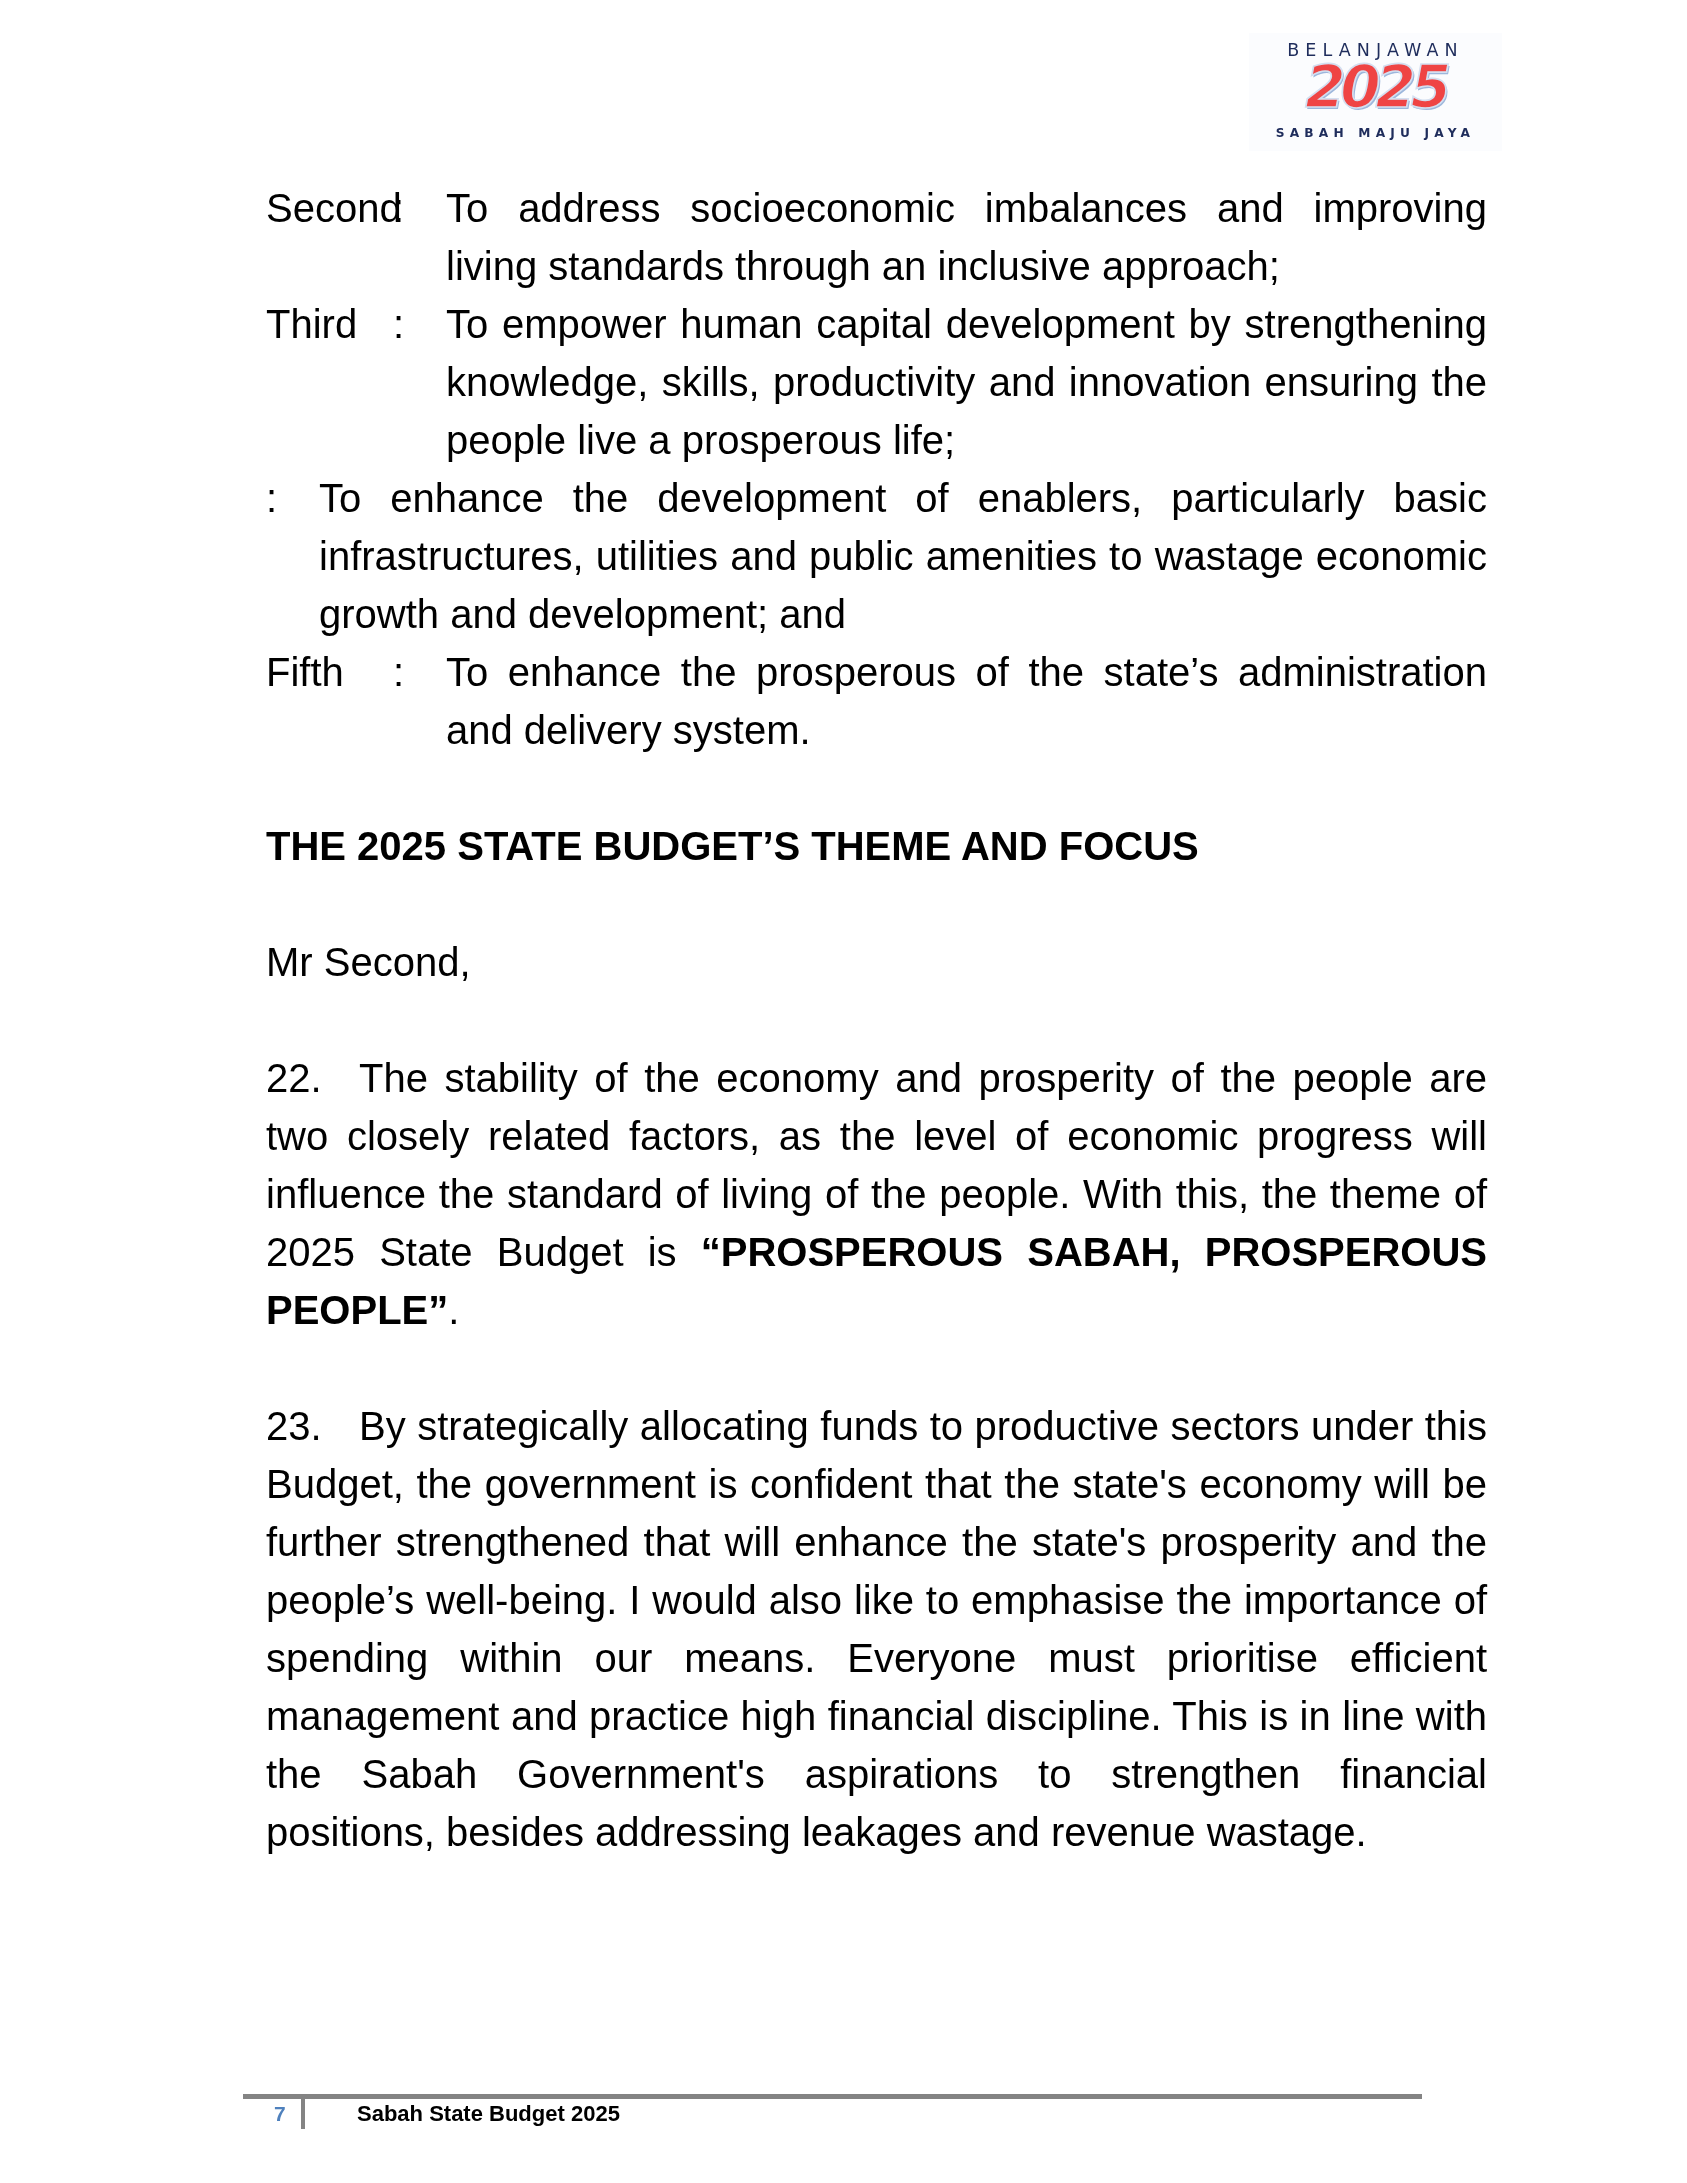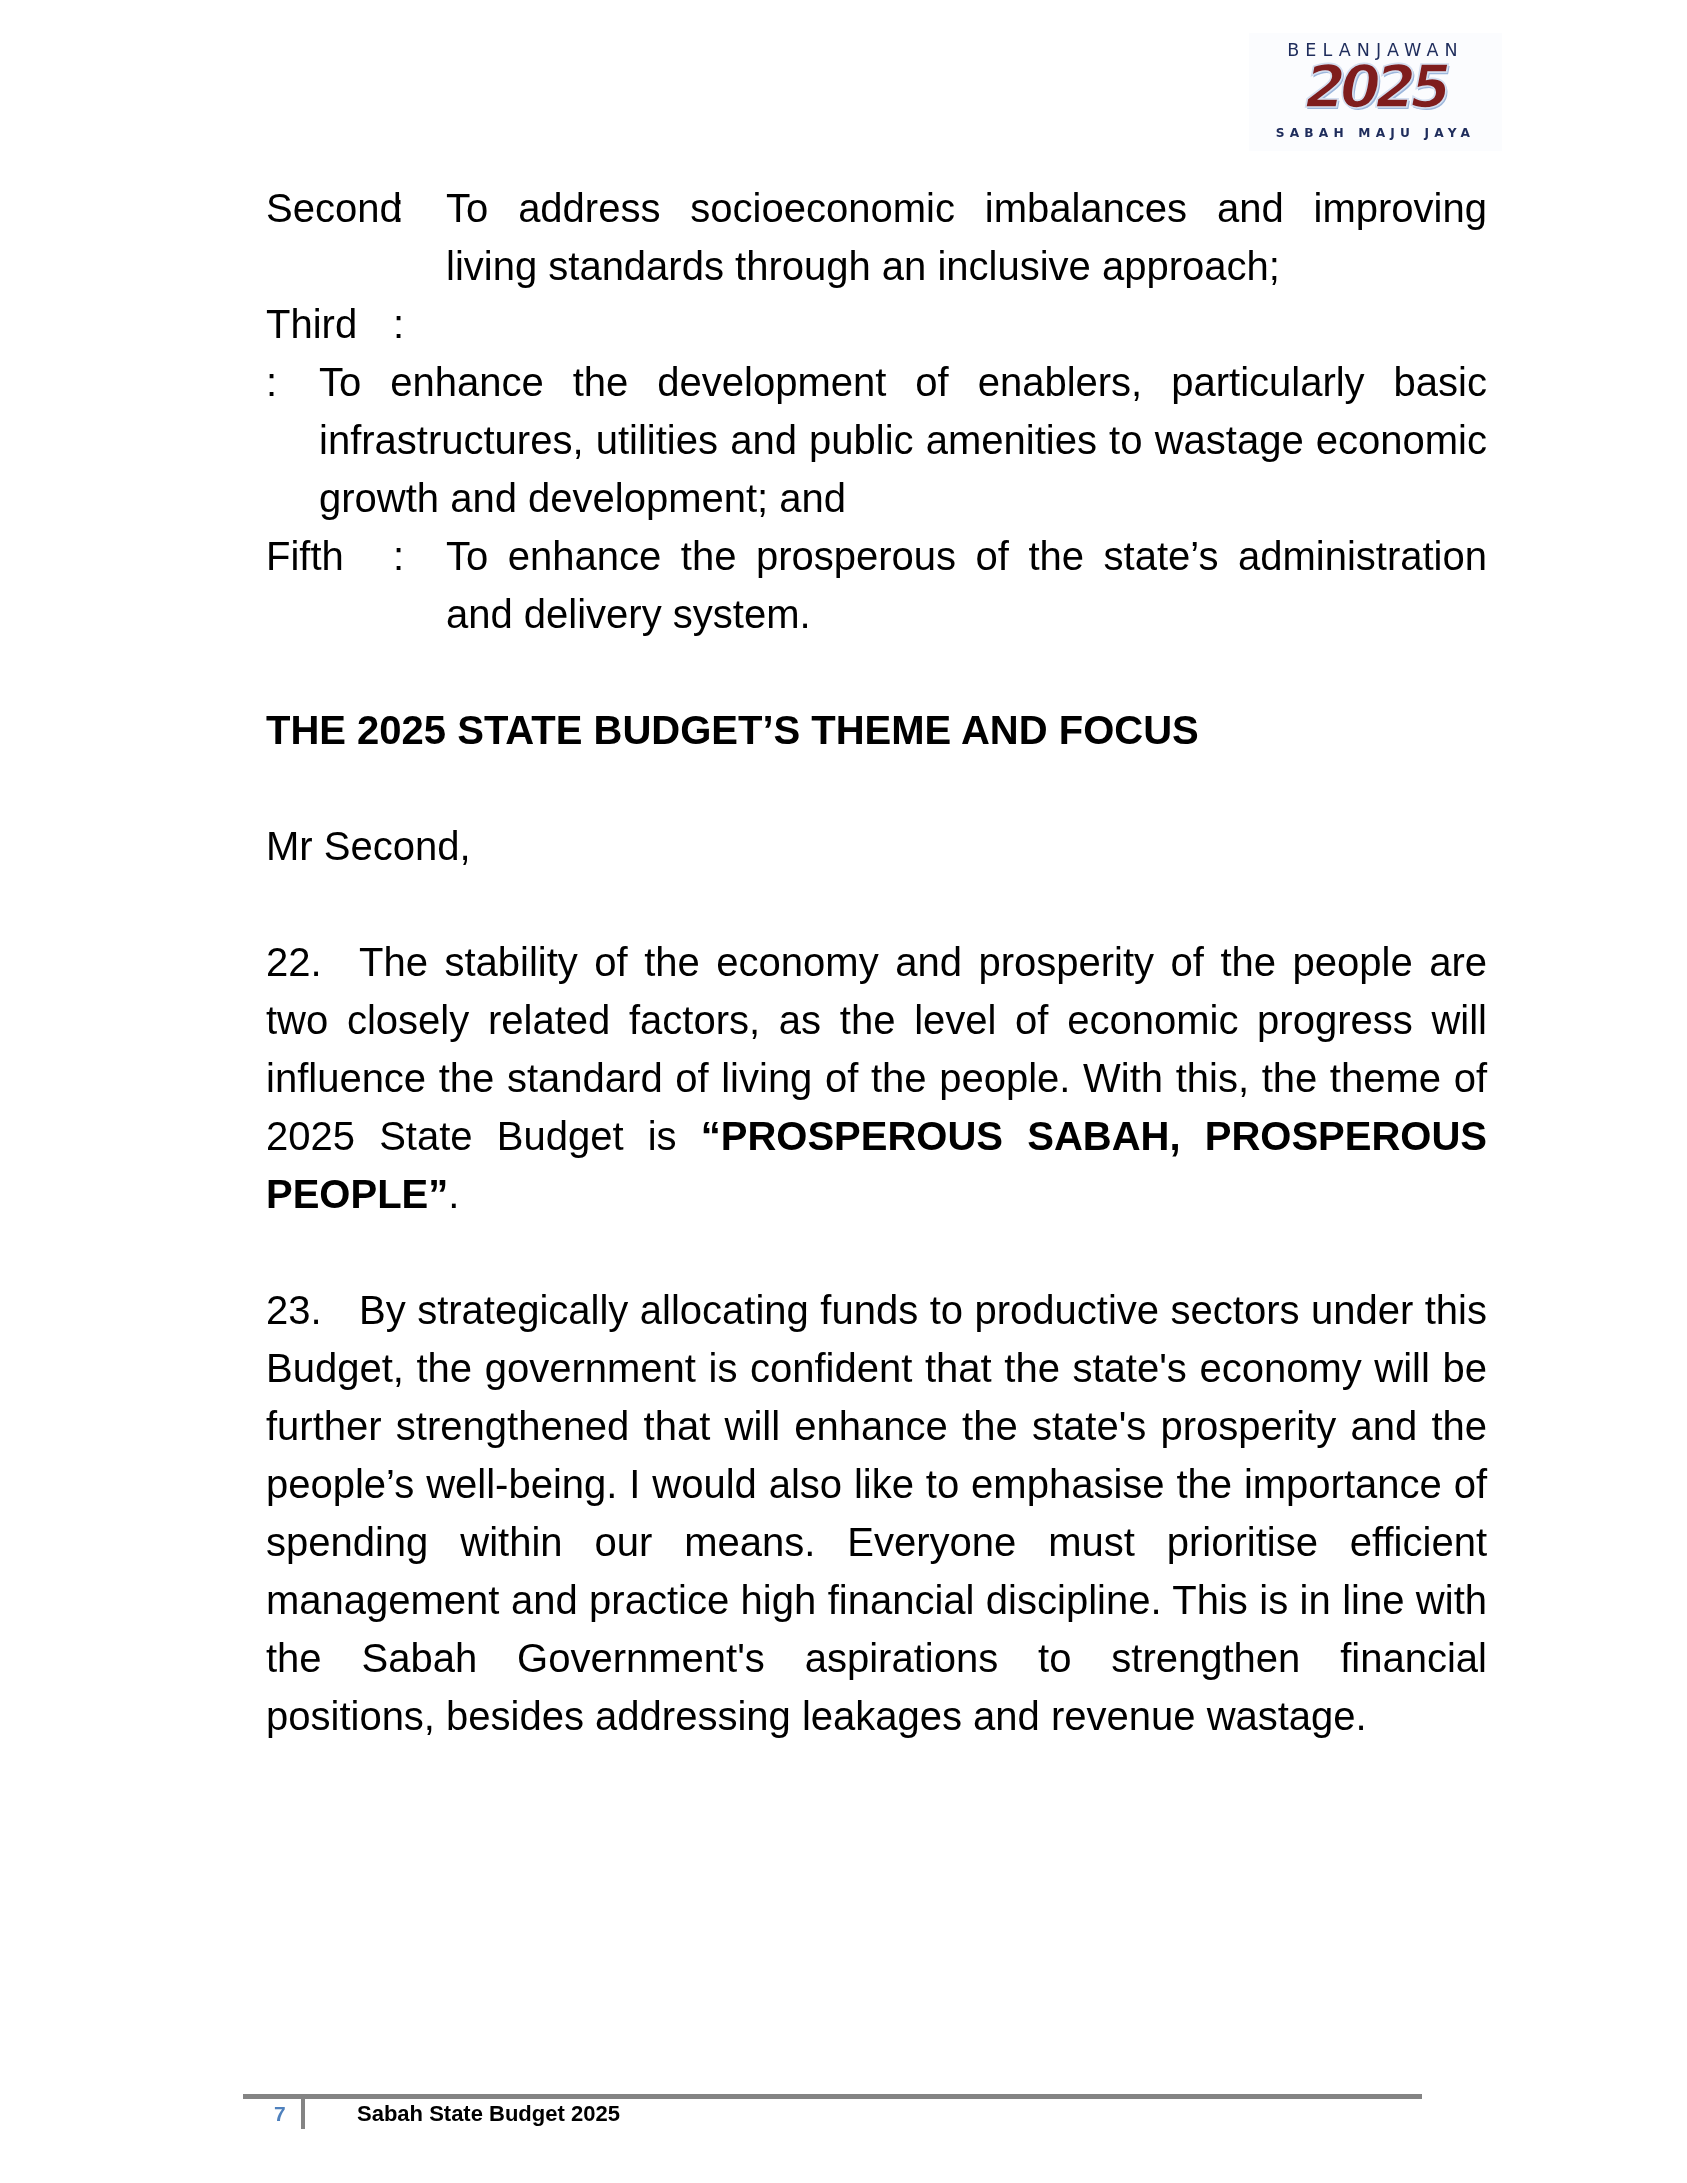--- a/index.html
+++ b/index.html
@@ -4,21 +4,21 @@
 <style>
   html, body { margin:0; padding:0; background:#ffffff; }
   body { width:1687px; height:2184px; position:relative; overflow:hidden;
          font-family:"Liberation Sans", sans-serif; color:#000; }
   .logo { position:absolute; left:1249px; top:33px; width:253px; height:118px;
           background:#fbfcfe; text-align:center; }
   .logo-top { font-family:"DejaVu Sans", sans-serif; font-weight:normal; font-size:17.5px;
               letter-spacing:6.1px; color:#1f2d5c; margin-top:7px; }
   .logo-year { font-family:"DejaVu Sans", sans-serif; font-weight:bold; font-style:italic;
                font-size:58px; line-height:58px; letter-spacing:-5.2px;
-               color:#7f1d1d; -webkit-text-stroke:1.7px #d4dff0;
+               color:#ef4444; -webkit-text-stroke:1.7px #d4dff0;
                text-shadow:1.7px 1.7px 0 #9db7dc; margin-top:-1.7px; }
   .logo-bottom { font-family:"DejaVu Sans", sans-serif; font-weight:bold; font-size:12.2px;
                  letter-spacing:5.2px; color:#1f2d5c; margin-top:10px; }
 
   .content { position:absolute; left:266px; top:179px; width:1221px;
              font-size:40px; line-height:58px; }
   .obj { display:flex; }
   .obj-label { width:127px; flex:none; }
   .obj-colon { width:53px; flex:none; }
   .obj-text { flex:1; text-align:justify; text-align-last:left; }
@@ -44,20 +44,21 @@
 
 <div class="content">
   <div class="obj">
     <span class="obj-label">Second</span>
     <span class="obj-colon">:</span>
     <span class="obj-text">To address socioeconomic imbalances and improving living standards through an inclusive approach;</span>
   </div>
   <div class="obj">
     <span class="obj-label">Third</span>
     <span class="obj-colon">:</span>
+    <span class="obj-text">To empower human capital development by strengthening knowledge, skills, productivity and innovation ensuring the people live a prosperous life;</span>
   </div>
   <div class="obj">
     <span class="obj-colon">:</span>
     <span class="obj-text">To enhance the development of enablers, particularly basic infrastructures, utilities and public amenities to wastage economic growth and development; and</span>
   </div>
   <div class="obj">
     <span class="obj-label">Fifth</span>
     <span class="obj-colon">:</span>
     <span class="obj-text">To enhance the prosperous of the state’s administration and delivery system.</span>
   </div>

